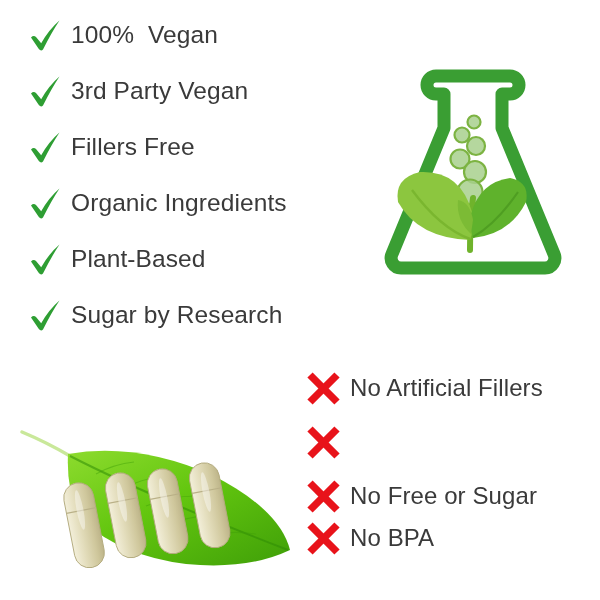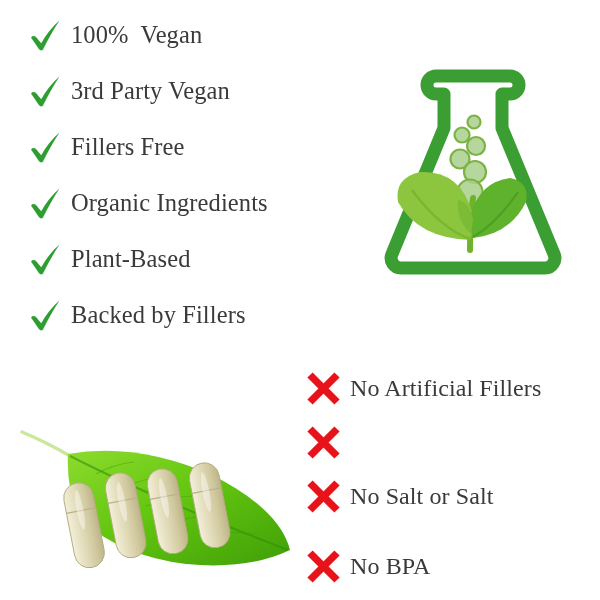--- a/index.html
+++ b/index.html
@@ -7,21 +7,21 @@
     margin: 0;
     padding: 0;
     background: #ffffff;
   }
   #canvas {
     position: relative;
     width: 600px;
     height: 600px;
     background: #ffffff;
     overflow: hidden;
-    font-family: Liberation Serif, serif;
+    font-family: Liberation Sans, sans-serif;
   }
 
   
   #check-list {
     position: absolute;
     left: 0;
     top: 0;
     width: 380px;
     height: 360px;
   }
@@ -150,21 +150,21 @@
       </span>
       <span class="check-label">Organic Ingredients</span>
     </div>
 
     <div class="check-row" style="top:292px">
       <span class="check-icon">
         <svg viewBox="0 0 34 34" xmlns="http://www.w3.org/2000/svg">
           <path d="M3 19.5 Q5.5 17 8 19 L13.2 25.2 Q21 11.5 31.5 2.5 Q23.5 14.5 15 31.5 Q13 33.5 11 31.3 Z" fill="#2e9e33"></path>
         </svg>
       </span>
-      <span class="check-label">Backed by Fillers</span>
+      <span class="check-label">Sugar by Research</span>
     </div>
 
   </div>
 
   <div id="cross-list">
 
     <div class="cross-row" style="top:6px">
       <span class="cross-icon">
         <svg viewBox="0 0 37 37" xmlns="http://www.w3.org/2000/svg">
           <g stroke="#e8131a" stroke-width="7.4" stroke-linecap="butt">
@@ -189,24 +189,24 @@
 
     <div class="cross-row" style="top:114px">
       <span class="cross-icon">
         <svg viewBox="0 0 37 37" xmlns="http://www.w3.org/2000/svg">
           <g stroke="#e8131a" stroke-width="7.4" stroke-linecap="butt">
             <line x1="5" y1="5" x2="32" y2="32"></line>
             <line x1="32" y1="5" x2="5" y2="32"></line>
           </g>
         </svg>
       </span>
-      <span class="cross-label">No Salt or Salt</span>
-    </div>
-
-    <div class="cross-row" style="top:184px">
+      <span class="cross-label">No Free or Sugar</span>
+    </div>
+
+    <div class="cross-row" style="top:156px">
       <span class="cross-icon">
         <svg viewBox="0 0 37 37" xmlns="http://www.w3.org/2000/svg">
           <g stroke="#e8131a" stroke-width="7.4" stroke-linecap="butt">
             <line x1="5" y1="5" x2="32" y2="32"></line>
             <line x1="32" y1="5" x2="5" y2="32"></line>
           </g>
         </svg>
       </span>
       <span class="cross-label">No BPA</span>
     </div>

